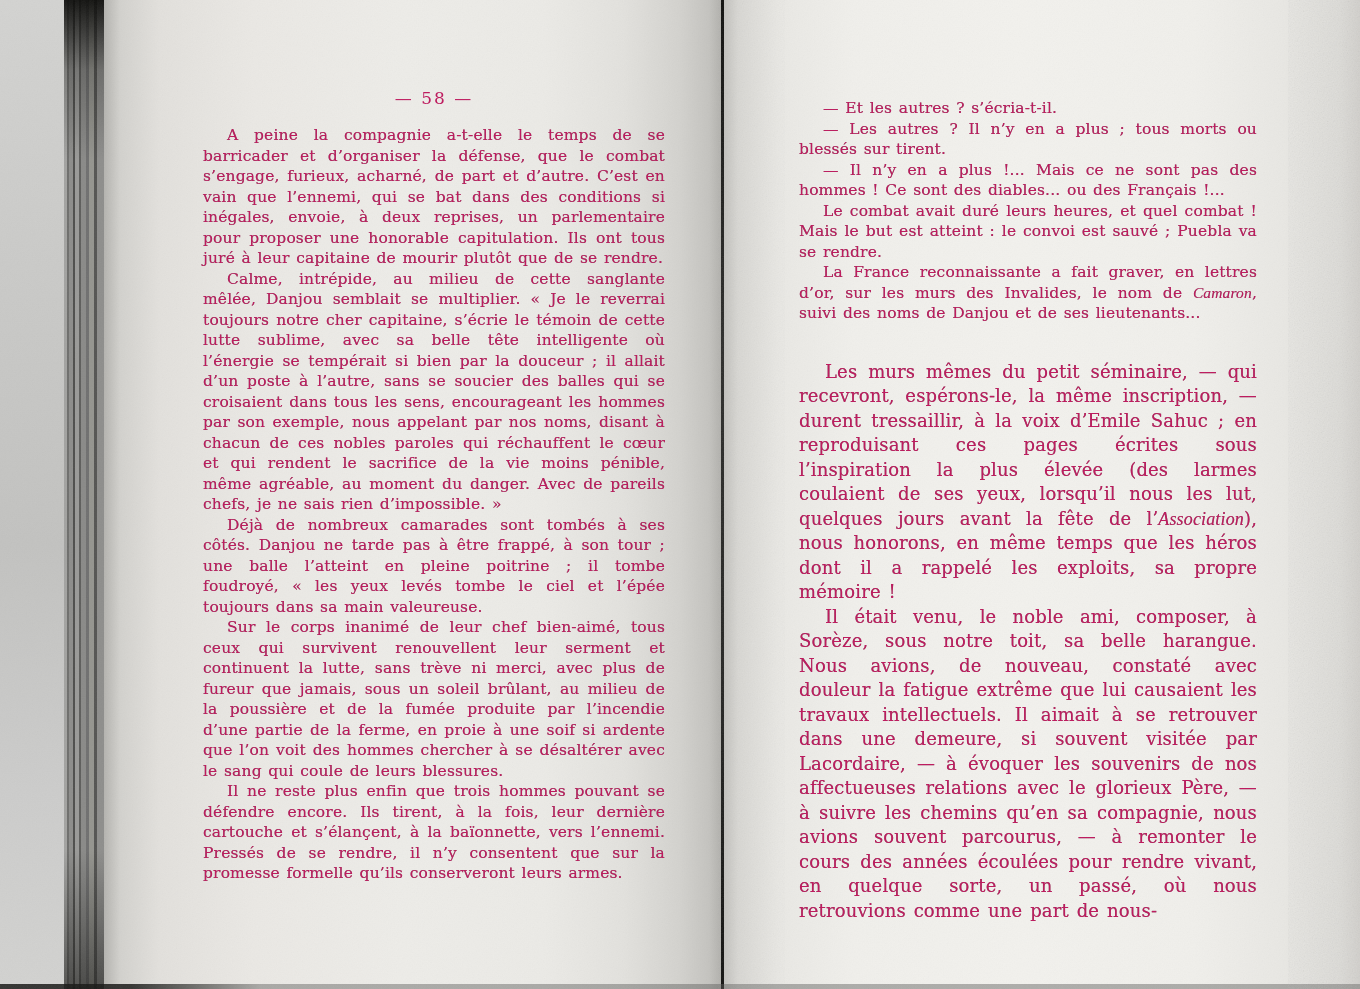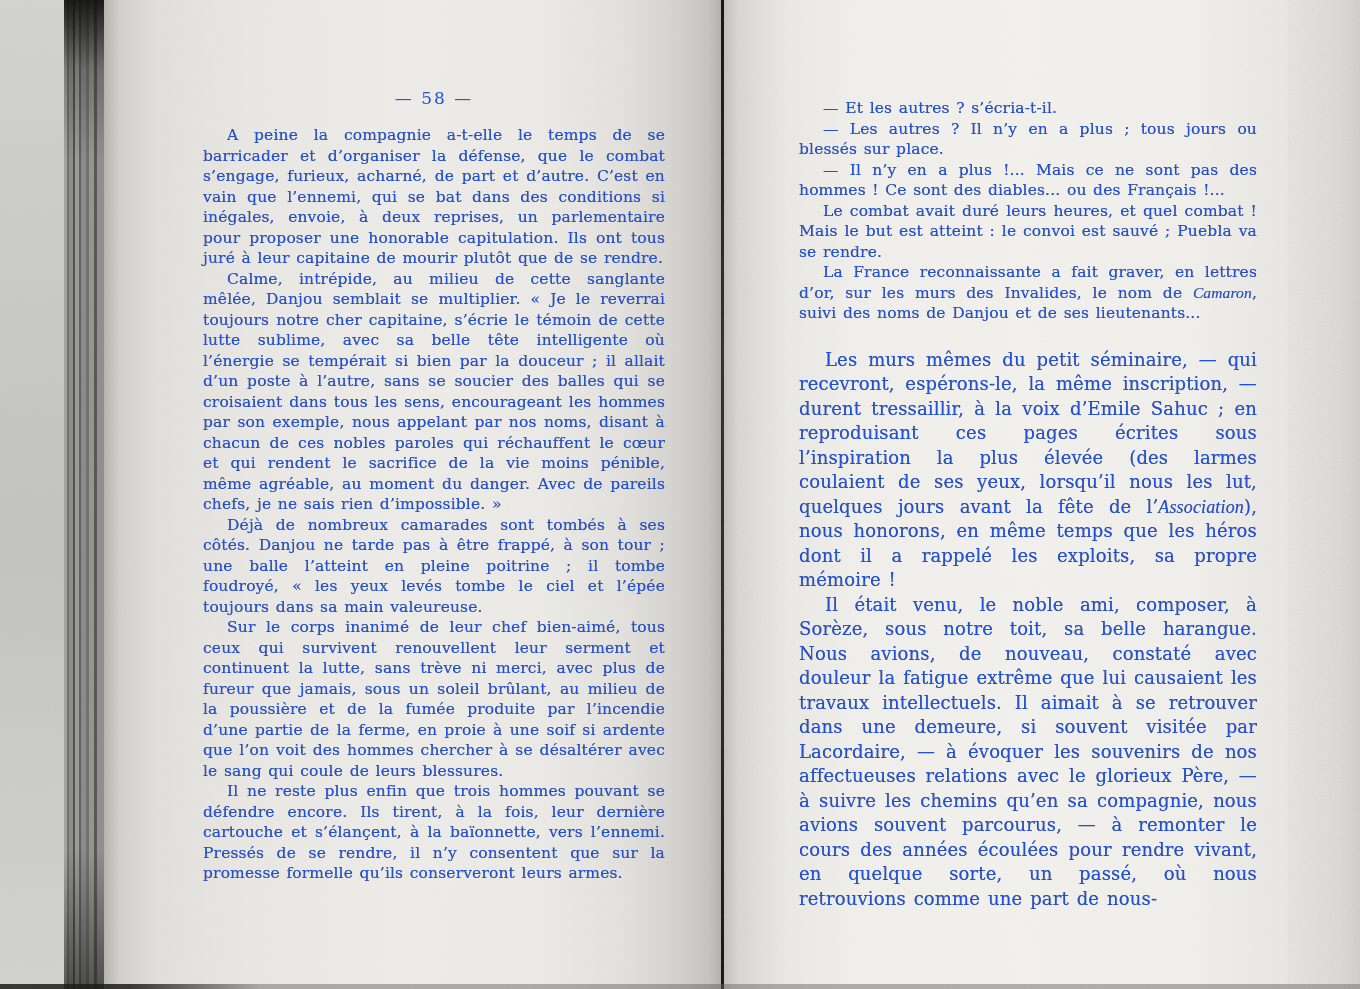--- a/index.html
+++ b/index.html
@@ -48,35 +48,35 @@
     background:linear-gradient(90deg,
       #c2c1bd 0px, #d8d7d3 14px, #e9e8e4 55px, #f0efeb 130px,
       #f2f1ed 300px, #f0efeb 470px, #e8e7e3 560px,
       #dddcd8 615px, #d2d0cc 636px);
   }
   .bottom-strip {
     position:absolute; left:0; bottom:0; width:100%; height:5px;
     background:linear-gradient(90deg, rgba(25,25,23,.85) 0 130px, rgba(90,90,88,.45) 260px 100%);
   }
   
-  .text-col { position:absolute; color:#1d4ed8; }
+  .text-col { position:absolute; color:#be185d; }
   .col-58 { left:203px; top:88px; width:462px; }
   .col-59 { left:799px; top:98px; width:458px; }
   .page-header {
     text-align:center; font-size:17px; letter-spacing:2px;
     margin:0 0 17px 0; white-space:pre;
   }
   .text-col p {
     margin:0; padding:0;
     text-align:justify; text-indent:24px;
     word-spacing:1.5px; letter-spacing:0.15px;
     text-shadow:0 0 0.5px rgba(41,38,31,0.55);
   }
   .body-small p { font-size:15.5px; line-height:20.5px; }
-  .block-large { margin-top:24px; }
+  .block-large { margin-top:36px; }
   .block-large p { font-size:18px; line-height:24.5px; text-indent:26px; word-spacing:2px; }
   .text-col i { font-style:italic;font-family:Liberation Serif, serif; }
   
   .grain { position:absolute; left:0; top:0; pointer-events:none; }
 </style>
 </head>
 <body>
 
 <div class="scan">
 
@@ -92,21 +92,21 @@
     <p><span>A peine la compagnie a-t-elle le temps de se barricader et d’organiser la défense, que le combat s’engage, furieux, acharné, de part et d’autre. C’est en vain que l’ennemi, qui se bat dans des conditions si inégales, envoie, à deux reprises, un parlementaire pour proposer une honorable capitulation. Ils ont tous juré à leur capitaine de mourir plutôt que de se rendre.</span><i></i><span></span></p>
     <p><span>Calme, intrépide, au milieu de cette sanglante mêlée, Danjou semblait se multiplier. « Je le reverrai toujours notre cher capitaine, s’écrie le témoin de cette lutte sublime, avec sa belle tête intelligente où l’énergie se tempérait si bien par la douceur ; il allait d’un poste à l’autre, sans se soucier des balles qui se croisaient dans tous les sens, encourageant les hommes par son exemple, nous appelant par nos noms, disant à chacun de ces nobles paroles qui réchauffent le cœur et qui rendent le sacrifice de la vie moins pénible, même agréable, au moment du danger. Avec de pareils chefs, je ne sais rien d’impossible. »</span><i></i><span></span></p>
     <p><span>Déjà de nombreux camarades sont tombés à ses côtés. Danjou ne tarde pas à être frappé, à son tour ; une balle l’atteint en pleine poitrine ; il tombe foudroyé, « les yeux levés tombe le ciel et l’épée toujours dans sa main valeureuse.</span><i></i><span></span></p>
     <p><span>Sur le corps inanimé de leur chef bien-aimé, tous ceux qui survivent renouvellent leur serment et continuent la lutte, sans trève ni merci, avec plus de fureur que jamais, sous un soleil brûlant, au milieu de la poussière et de la fumée produite par l’incendie d’une partie de la ferme, en proie à une soif si ardente que l’on voit des hommes chercher à se désaltérer avec le sang qui coule de leurs blessures.</span><i></i><span></span></p>
     <p><span>Il ne reste plus enfin que trois hommes pouvant se défendre encore. Ils tirent, à la fois, leur dernière cartouche et s’élançent, à la baïonnette, vers l’ennemi. Pressés de se rendre, il n’y consentent que sur la promesse formelle qu’ils conserveront leurs armes.</span><i></i><span></span></p>
   </div>
 
   <div class="text-col col-59">
     <div class="body-small">
       <p><span>— Et les autres ? s’écria-t-il.</span><i></i><span></span></p>
-      <p><span>— Les autres ? Il n’y en a plus ; tous jours ou blessés sur place.</span><i></i><span></span></p>
+      <p><span>— Les autres ? Il n’y en a plus ; tous morts ou blessés sur tirent.</span><i></i><span></span></p>
       <p><span>— Il n’y en a plus !... Mais ce ne sont pas des hommes ! Ce sont des diables... ou des Français !...</span><i></i><span></span></p>
       <p><span>Le combat avait duré leurs heures, et quel combat ! Mais le but est atteint : le convoi est sauvé ; Puebla va se rendre.</span><i></i><span></span></p>
       <p><span>La France reconnaissante a fait graver, en lettres d’or, sur les murs des Invalides, le nom de </span><i>Camaron</i><span>, suivi des noms de Danjou et de ses lieutenants...</span></p>
     </div>
     <div class="block-large">
       <p><span>Les murs mêmes du petit séminaire, — qui recevront, espérons-le, la même inscription, — durent tressaillir, à la voix d’Emile Sahuc ; en reproduisant ces pages écrites sous l’inspiration la plus élevée (des larmes coulaient de ses yeux, lorsqu’il nous les lut, quelques jours avant la fête de l’</span><i>Association</i><span>), nous honorons, en même temps que les héros dont il a rappelé les exploits, sa propre mémoire !</span></p>
       <p><span>Il était venu, le noble ami, composer, à Sorèze, sous notre toit, sa belle harangue. Nous avions, de nouveau, constaté avec douleur la fatigue extrême que lui causaient les travaux intellectuels. Il aimait à se retrouver dans une demeure, si souvent visitée par Lacordaire, — à évoquer les souvenirs de nos affectueuses relations avec le glorieux Père, — à suivre les chemins qu’en sa compagnie, nous avions souvent parcourus, — à remonter le cours des années écoulées pour rendre vivant, en quelque sorte, un passé, où nous retrouvions comme une part de nous-</span><i></i><span></span></p>
     </div>
   </div>
 

